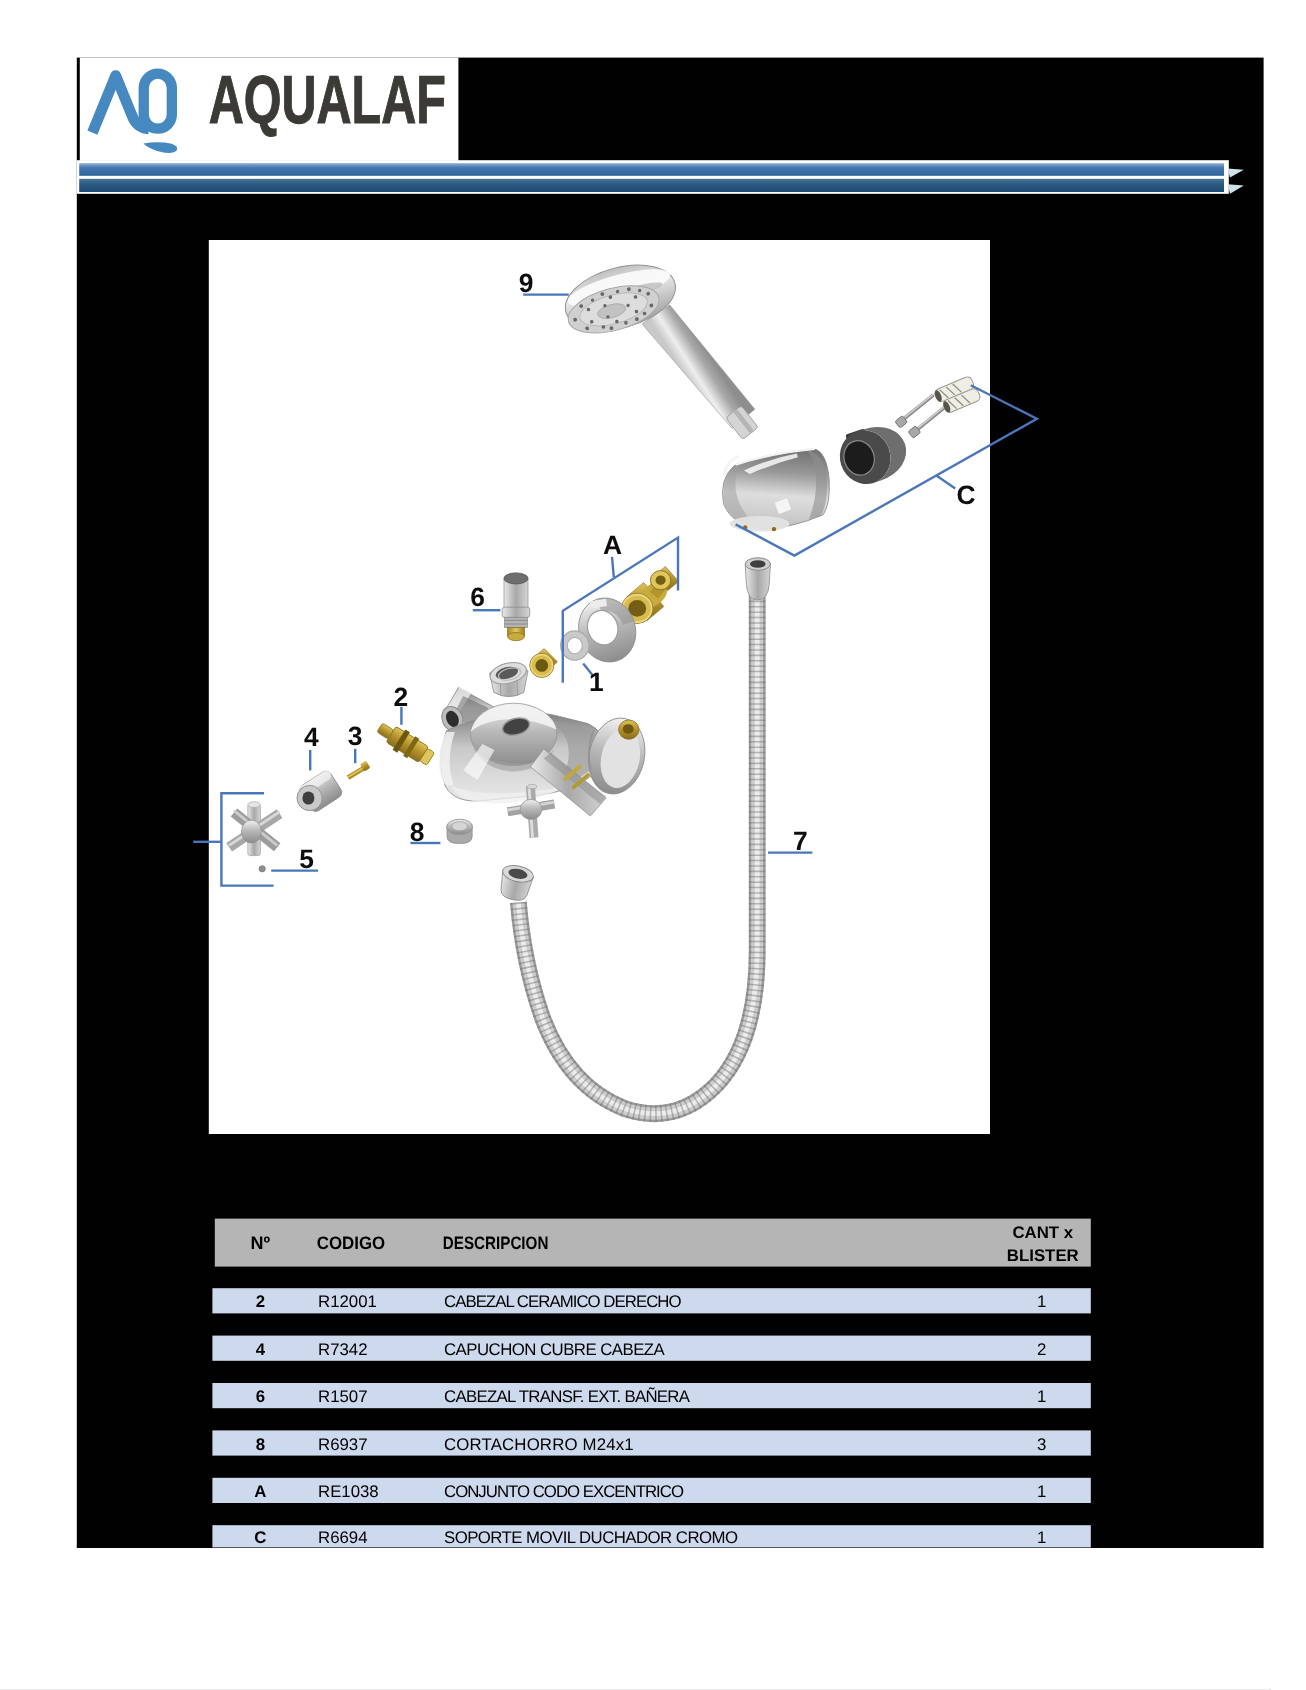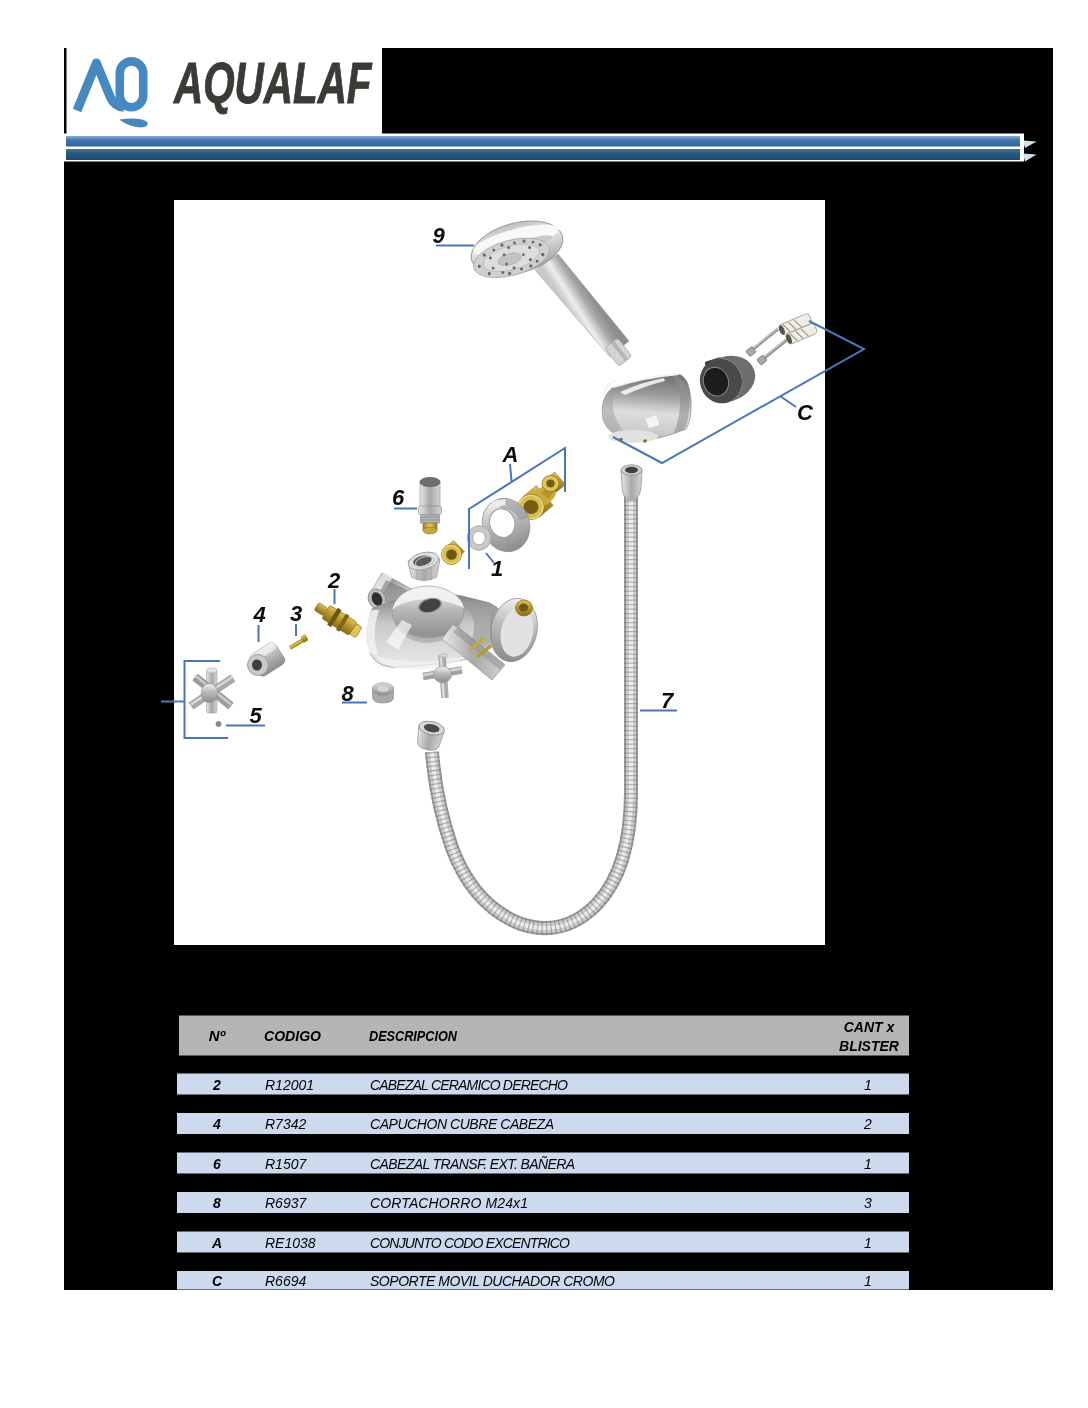--- a/index.html
+++ b/index.html
@@ -1,16 +1,16 @@
 <!DOCTYPE html>
 <html><head>
 <meta charset="utf-8">
 <style>
   html,body{margin:0;padding:0;background:#fff;}
-  #page{position:relative;width:1088px;height:1408px;background:#fff;overflow:hidden;font-style:italic;}
+  #page{position:relative;width:1088px;height:1408px;background:#fff;overflow:hidden;}
   svg{display:block;}
   text{font-family:"Liberation Sans",sans-serif;}
   .lbl{font-family:"Liberation Serif",serif;font-weight:bold;font-size:22px;fill:#0d0d0d;}
 </style>
 </head>
 <body>
 <div id="page">
 <svg width="1088" height="1408" viewBox="0 0 1088 1408" xmlns="http://www.w3.org/2000/svg">
 <defs>
   <linearGradient id="st1" x1="0" y1="0" x2="0" y2="1">

